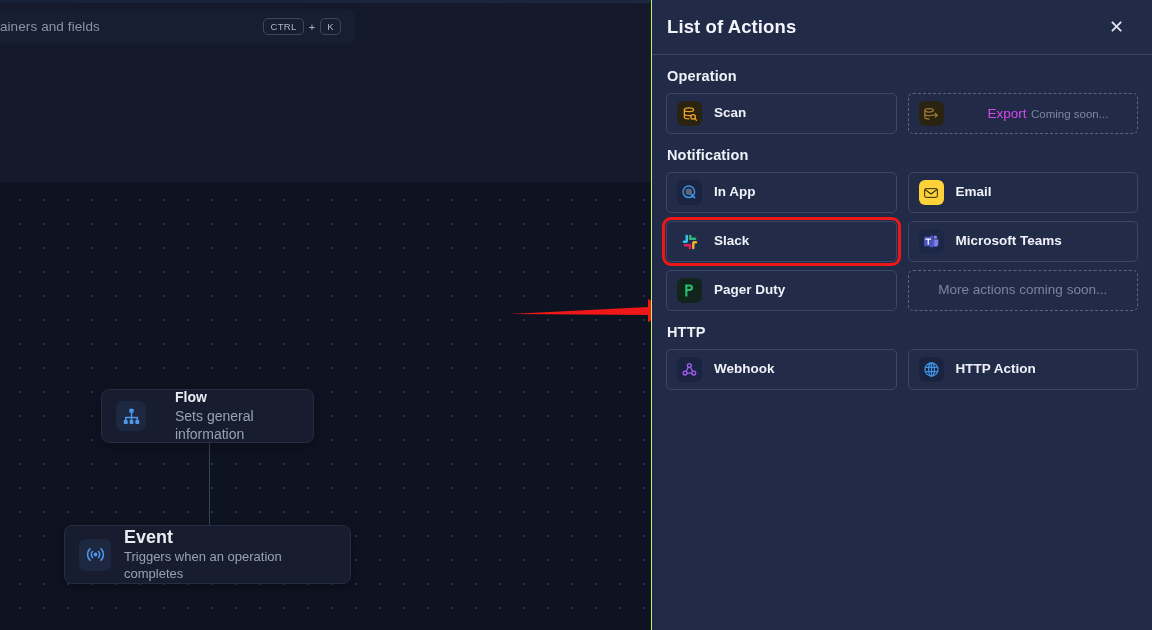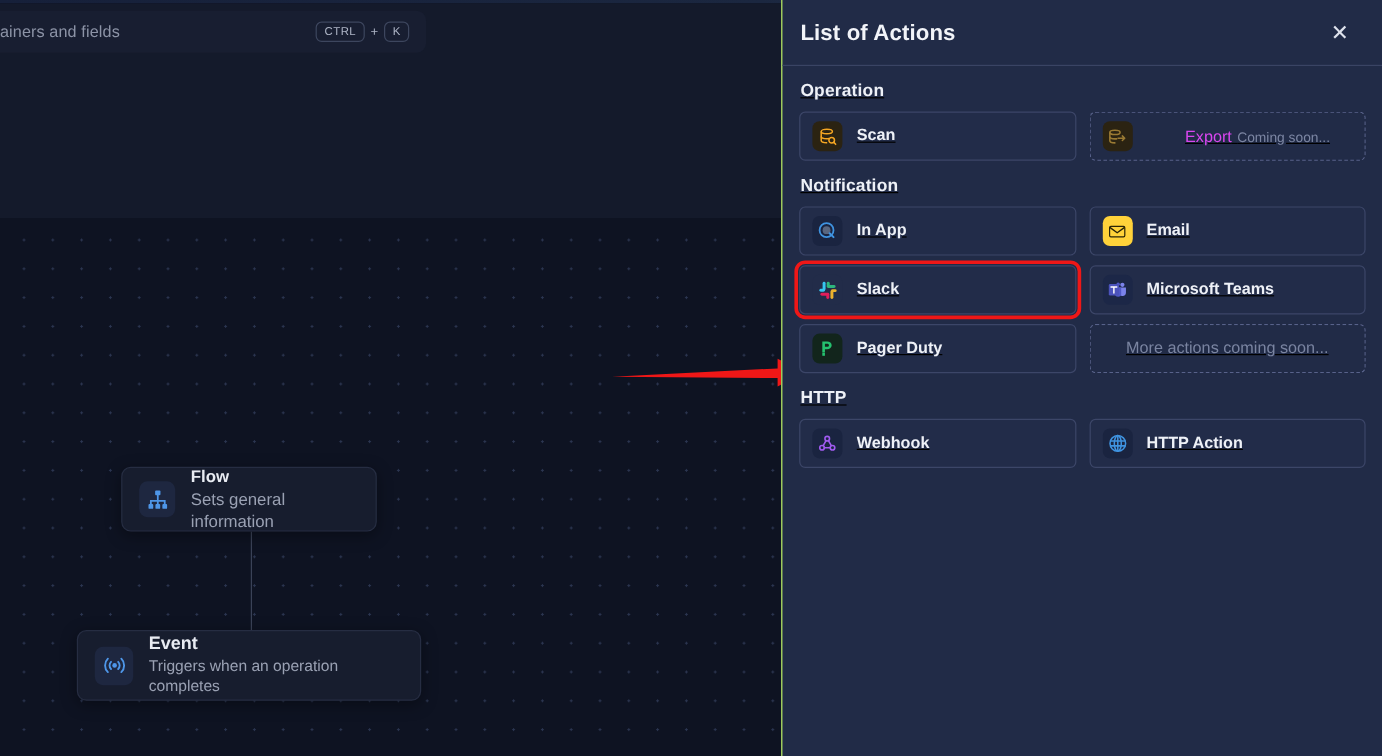--- a/index.html
+++ b/index.html
@@ -32,46 +32,46 @@
     background-image:radial-gradient(#2b3550 1px, transparent 1px);
     background-size:24px 24px;background-position:8px 6px;}
 
   
   .connector{position:absolute;left:209px;top:440px;width:1px;height:108px;background:#3a4257;}
 
   
   .node{position:absolute;background:#171d2e;border:1px solid #262d42;border-radius:8px;
     display:flex;align-items:center;box-sizing:border-box;
     box-shadow:0 3px 12px rgba(0,0,0,.35);}
-  .node-flow{left:101px;top:386px;width:213px;height:54px;padding:0 14px;}
+  .node-flow{left:101px;top:386px;width:213px;height:54px;padding:0 14px;gap:16px;}
   .node-event{left:64px;top:522px;width:287px;height:59px;padding:0 14px;}
   .node-ico{width:30px;height:30px;border-radius:7px;background:#1e2740;
     display:flex;align-items:center;justify-content:center;flex:0 0 auto;}
   .node-event .node-ico{width:32px;height:32px;}
   .node-txt{margin-left:13px;}
   .node-title{color:#e8ebf2;font-size:14px;font-weight:700;line-height:1.25;}
-  .node-event .node-title{font-size:15px;}
+  .node-event .node-title{font-size:18px;}
   .node-sub{color:#9aa1b3;font-size:14px;line-height:1.3;margin-top:1px;}
   .node-event .node-sub{font-size:13px;}
 
   
   .arrow{position:absolute;left:508px;top:288px;width:164px;height:40px;pointer-events:none;}
 
   
   .panel{position:absolute;left:651px;top:0;width:501px;height:630px;
     background:#212b47;border-left:1px solid #bef264;box-sizing:border-box;}
   .panel-head{position:relative;height:54px;display:flex;align-items:center;
     padding:0 22px 0 15px;box-sizing:border-box;}
   .panel-title{color:#f2f4f9;font-size:18.5px;font-weight:700;letter-spacing:.1px;flex:1;}
   .close-btn{background:none;border:0;color:#dfe3ed;font-size:18px;line-height:1;
     cursor:pointer;padding:4px 6px;font-family:"Liberation Sans",sans-serif;}
   .panel-div{height:1px;background:#3a4464;margin:0;}
   .panel-body{padding:13px 14px 0 14px;box-sizing:border-box;}
 
-  .section{margin-bottom:13px;text-decoration:underline;}
+  .section{margin-bottom:13px;}
   .section-title{color:#eef1f7;font-size:14.5px;font-weight:700;margin:0 0 9px 1px;letter-spacing:.15px;}
   .grid{display:grid;grid-template-columns:1fr 1fr;gap:8px 11px;}
 
   .card{display:flex;align-items:center;height:41px;box-sizing:border-box;
     background:#222c49;border:1px solid #3c4668;border-radius:5px;padding:0 10px;cursor:pointer;}
   .card.ghost{background:transparent;border:1px dashed #58628a;cursor:default;}
   .card.ghost.center{justify-content:center;}
   .card.selected{outline:3px solid #ef1717;outline-offset:1px;border-color:#3c4668;}
   .card-ico{width:25px;height:25px;border-radius:6px;display:flex;align-items:center;
     justify-content:center;flex:0 0 auto;}

